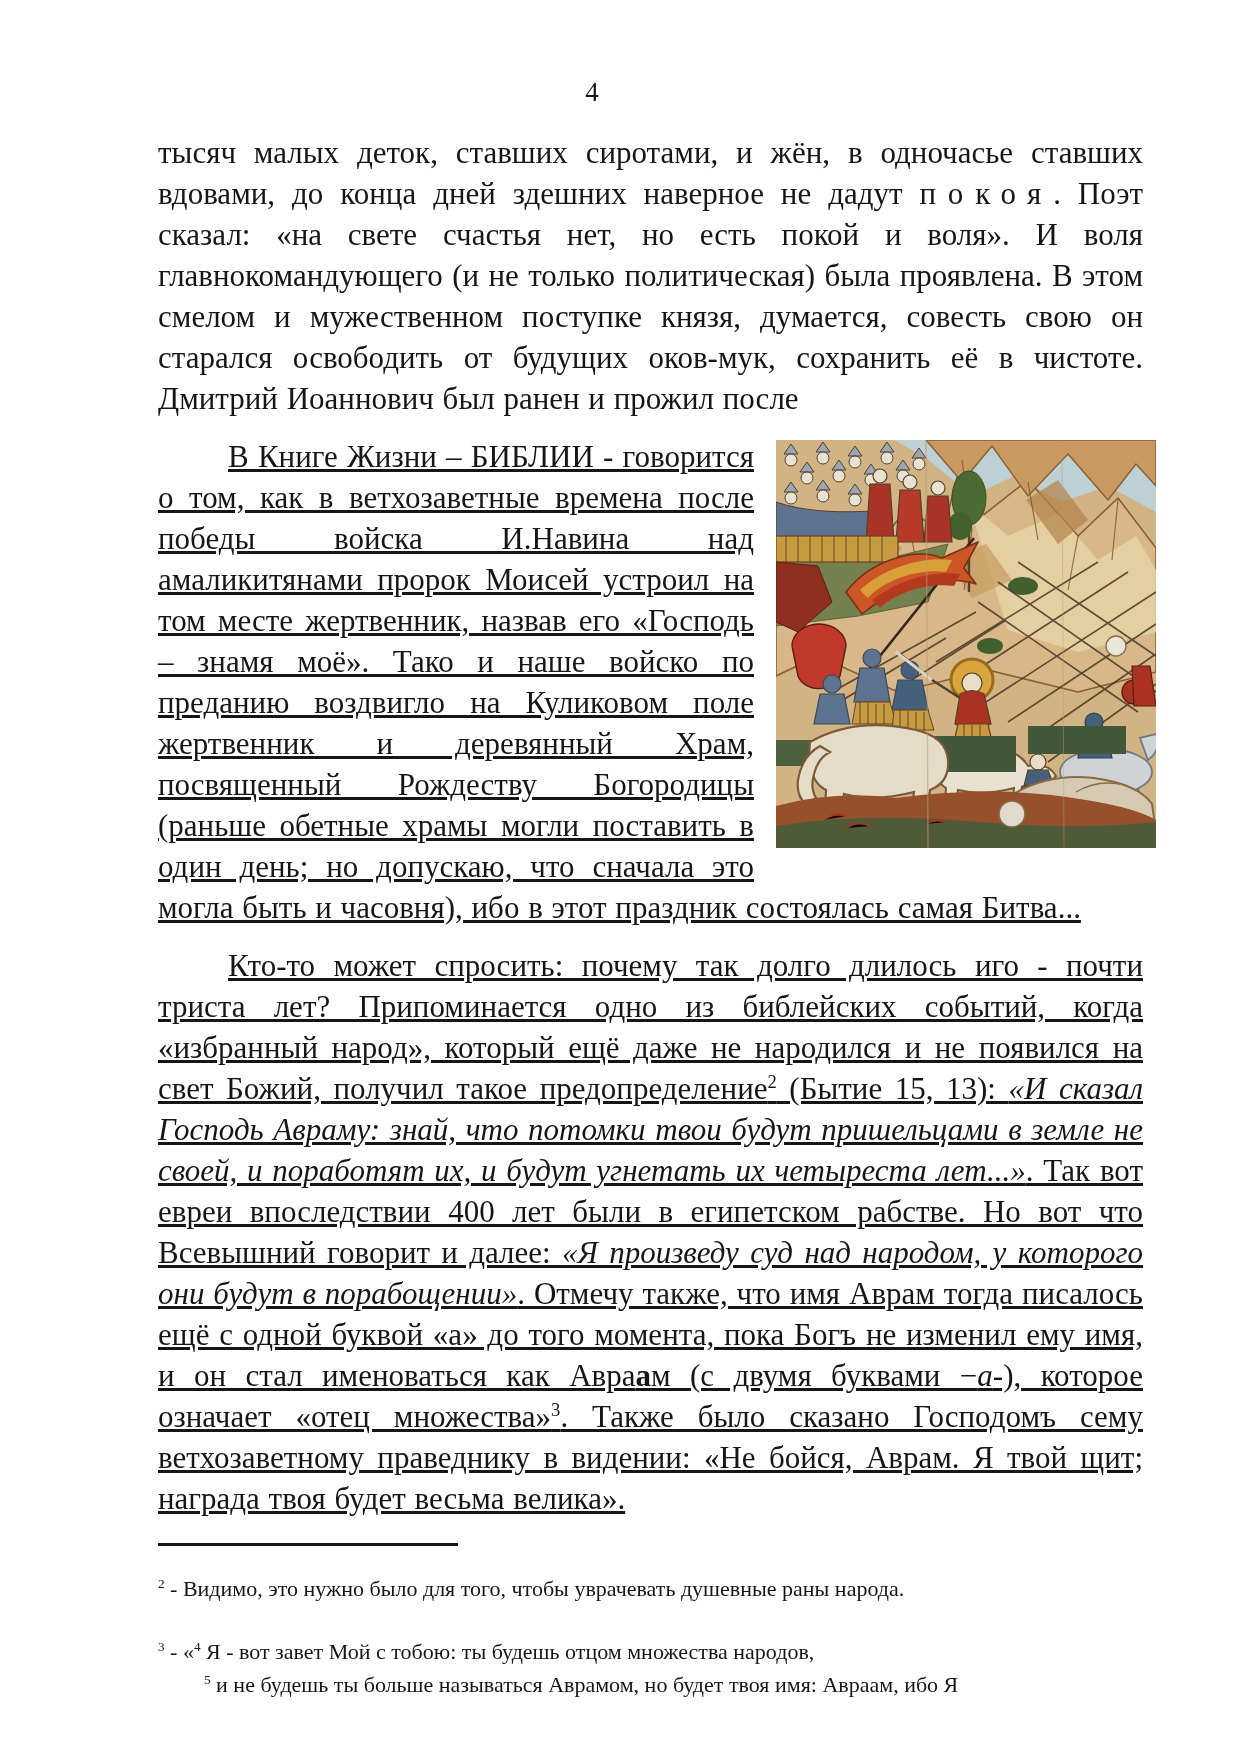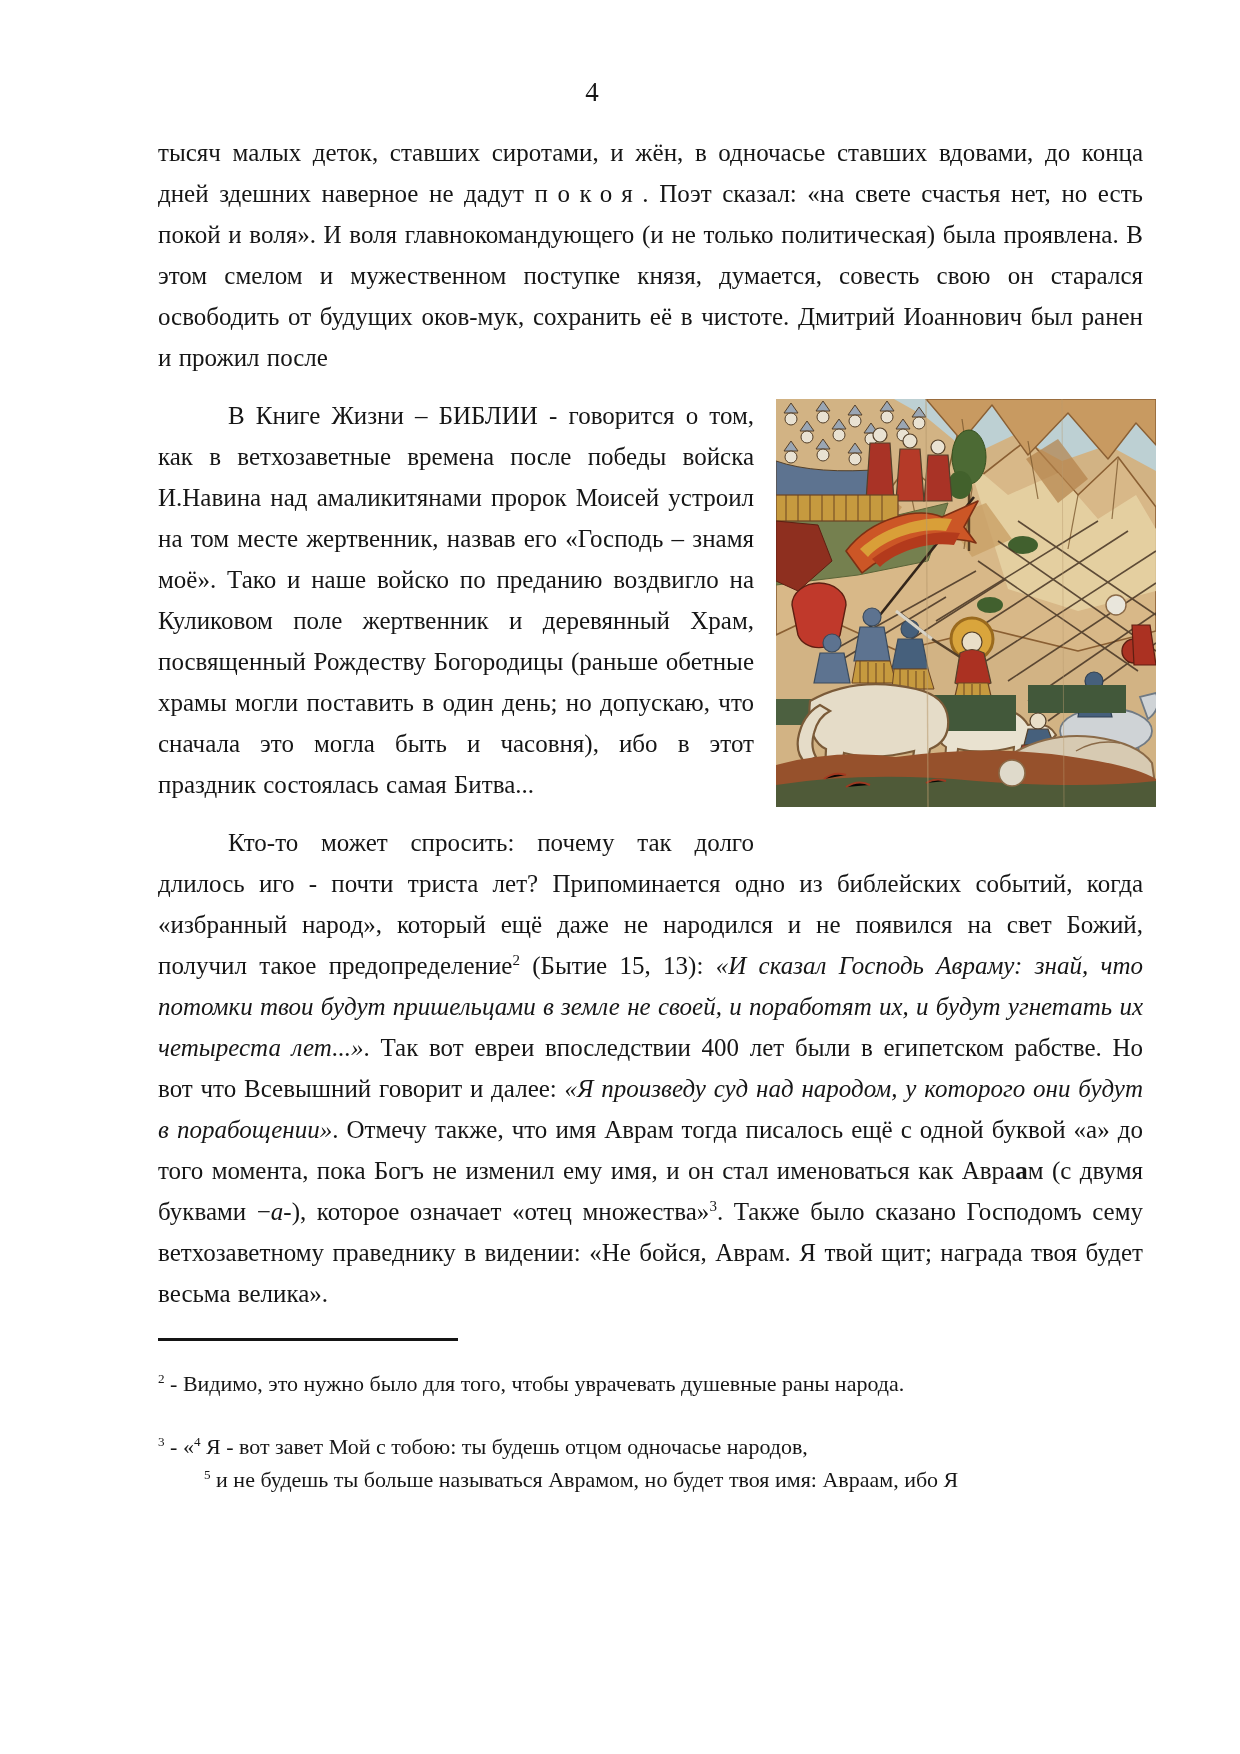--- a/index.html
+++ b/index.html
@@ -2,23 +2,23 @@
 <html lang="ru"><head>
 <meta charset="utf-8">
 <style>
   html,body{margin:0;padding:0;background:#ffffff;}
   body{width:1240px;height:1754px;position:relative;overflow:hidden;
        font-family:"Liberation Serif","DejaVu Serif",serif;color:#161616;}
   .page{box-sizing:border-box;width:1240px;height:1754px;
         padding:78px 84px 40px 158px;}
   .page-number{font-size:27px;line-height:28px;text-align:center;
                margin:0 0 26px -130px;}
-  .body-text p{font-size:25px;line-height:41px;text-align:justify;
+  .body-text p{font-size:31px;line-height:41px;text-align:justify;
                margin:0 13px 17px 0;word-spacing:1px;}
-  .body-text p.indent{text-indent:70px;}
+  .body-text p.indent{text-indent:70px;text-decoration:underline;}
   .run-i{font-style:italic;}
   .run-b{font-weight:bold;}
   .run-ls{letter-spacing:.38em;}
   sup.run-sup{font-size:.6em;line-height:0;vertical-align:super;}
   figure.miniature{float:right;width:380px;height:408px;
                    margin:4px 0 18px 22px;padding:0;display:block;}
   figure.miniature svg{display:block;width:100%;height:100%;}
   .footnotes{margin-top:24px;}
   .footnote-rule{width:300px;border-top:3px solid #151515;height:0;
                  margin:0 0 20px 0;}
@@ -220,18 +220,18 @@
     <p class="indent"><span>В Книге Жизни – БИБЛИИ - говорится о том, как в ветхозаветные времена после победы войска И.Навина над амаликитянами пророк Моисей устроил на том месте жертвенник, назвав его «Господь – знамя моё». Тако и наше войско по преданию воздвигло на Куликовом поле жертвенник и деревянный Храм, посвященный Рождеству Богородицы (раньше обетные храмы могли поставить в один день; но допускаю, что сначала это могла быть и часовня), ибо в этот праздник состоялась самая Битва...</span></p>
 
     <p class="indent"><span>Кто-то может спросить: почему так долго длилось иго - почти триста лет? Припоминается одно из библейских событий, когда «избранный народ», который ещё даже не народился и не появился на свет Божий, получил такое предопределение</span><sup class="run-sup">2</sup><span> (Бытие 15, 13): </span><span class="run-i">«И сказал Господь Авраму: знай, что потомки твои будут пришельцами в земле не своей, и поработят их, и будут угнетать их четыреста лет...»</span><span>. Так вот евреи впоследствии 400 лет были в египетском рабстве. Но вот что Всевышний говорит и далее: </span><span class="run-i">«Я произведу суд над народом, у которого они будут в порабощении»</span><span>. Отмечу также, что имя Аврам тогда писалось ещё с одной буквой «а» до того момента, пока Богъ не изменил ему имя, и он стал именоваться как Авра</span><span class="run-b">а</span><span>м (с двумя буквами −</span><span class="run-i">а</span><span>-), которое означает «отец множества»</span><sup class="run-sup">3</sup><span>. Также было сказано Господомъ сему ветхозаветному праведнику в видении: «Не бойся, Аврам. Я твой щит; награда твоя будет весьма велика».</span></p>
 
   </div>
 
   <div class="footnotes">
     <div class="footnote-rule"></div>
     <div class="footnote first"><sup class="run-sup">2</sup><span> - Видимо, это нужно было для того, чтобы уврачевать душевные раны народа.</span></div>
     <div class="footnote">
-      <span class="fn-line"><sup class="run-sup">3</sup><span> - «</span><sup class="run-sup">4</sup><span> Я - вот завет Мой с тобою: ты будешь отцом одночасье народов,</span></span>
+      <span class="fn-line"><sup class="run-sup">3</sup><span> - «</span><sup class="run-sup">4</sup><span> Я - вот завет Мой с тобою: ты будешь отцом множества народов,</span></span>
       <span class="fn-line fn-indent"><sup class="run-sup">5</sup><span> и не будешь ты больше называться Аврамом, но будет твоя имя: Авраам, ибо Я</span></span>
     </div>
   </div>
 
 </div>
 
 </body></html>

